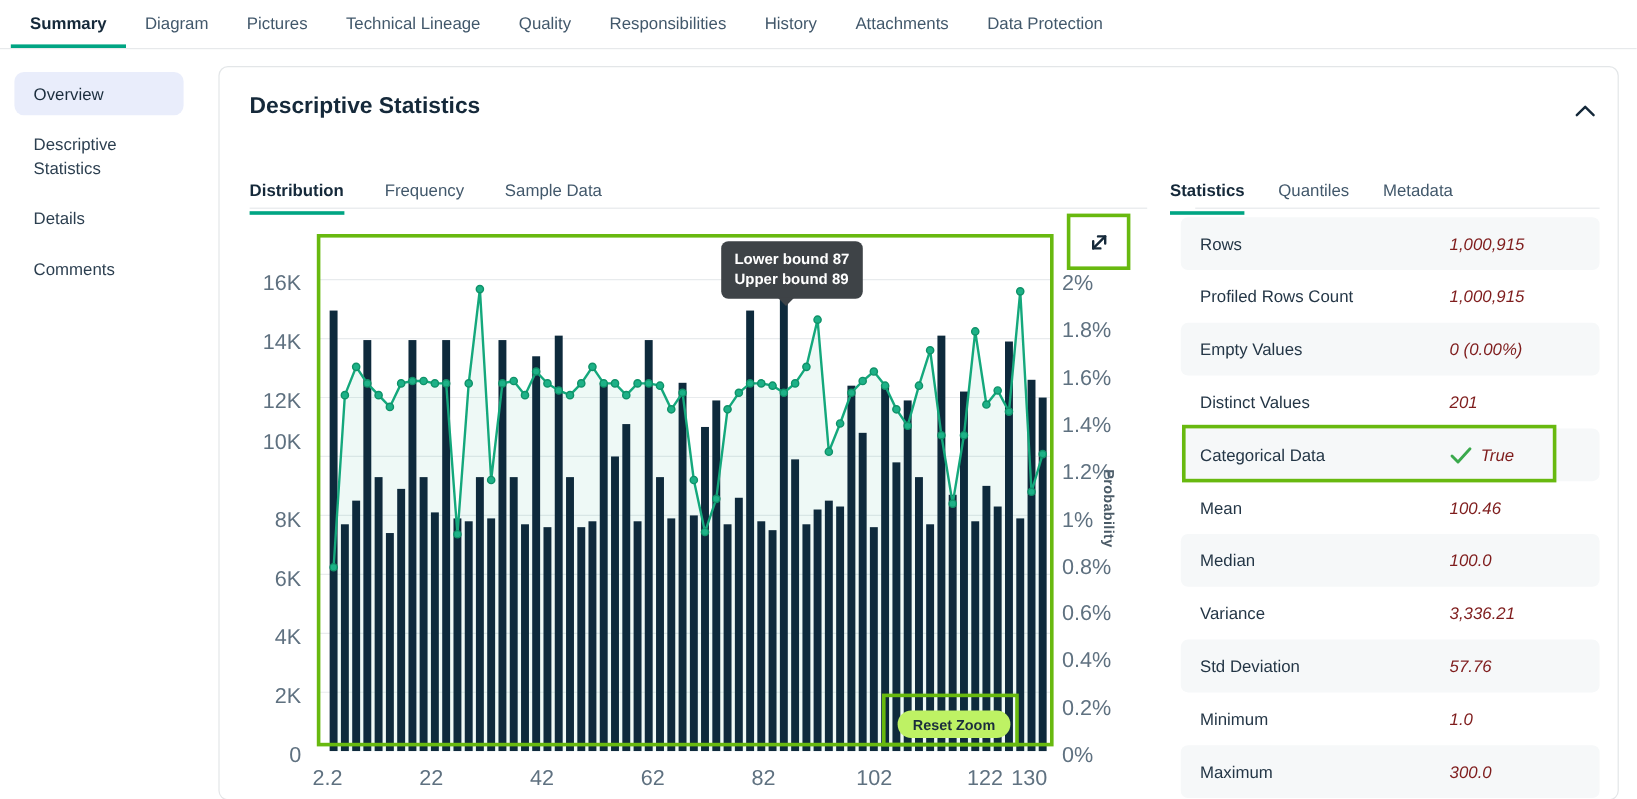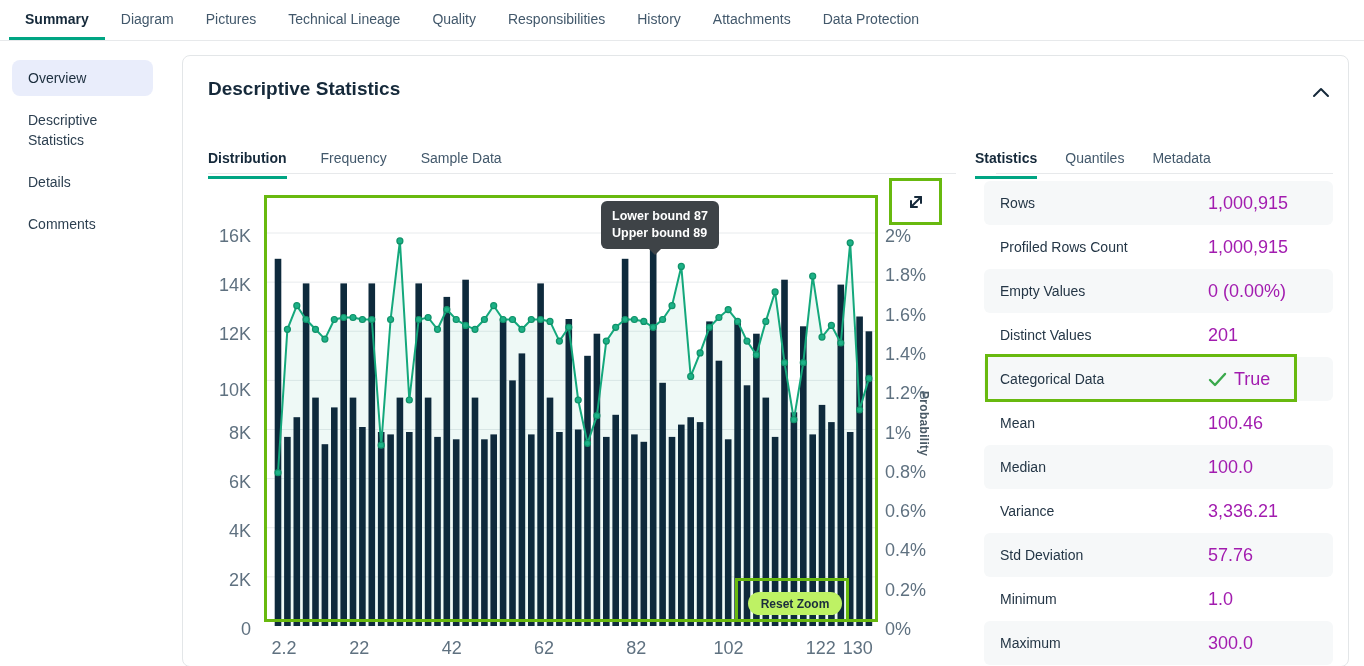--- a/index.html
+++ b/index.html
@@ -42,21 +42,21 @@
   .tooltip:after { content:""; position:absolute; left:47px; bottom:-6px; border-left:7px solid transparent; border-right:7px solid transparent; border-top:7px solid #3e4347; }
 
   .resetzoom-highlight { position:absolute; left:552px; top:522px; width:114px; height:44px; border:3px solid #68b90f; z-index:4; }
   .resetzoom-btn { position:absolute; left:10px; top:11px; width:94px; height:23px; background:#bef264; border-radius:12px; font-size:12px; font-weight:700; color:#1b2d3d; display:flex; align-items:center; justify-content:center; cursor:pointer; }
 
   
   .stats-table { position:absolute; left:801px; top:125px; width:349px; }
   .stat-row { position:absolute; left:0; width:349px; height:44px; display:flex; align-items:center; border-radius:6px; }
   .stat-row.shaded { background:#f6f8f9; }
   .stat-label { padding-left:16px; font-size:14px; color:#243646; width:224px; }
-  .stat-value { font-size:18px; color:#a21caf; display:flex; align-items:center; gap:7px; }
+  .stat-value { font-size:14px; color:#7f1d1d; display:flex; align-items:center; gap:7px;font-style:italic; }
   .cat-highlight { position:absolute; left:802px; top:298px; width:312px; height:48px; border:3px solid #68b90f; z-index:4; pointer-events:none; }
 </style>
 </head>
 <body>
 
 <div class="topnav" id="topnav">
     <div class="tab active">Summary</div>
     <div class="tab">Diagram</div>
     <div class="tab">Pictures</div>
     <div class="tab">Technical Lineage</div>
@@ -328,36 +328,36 @@
         </div>
       </div>
     </div>
   <div class="cat-highlight"></div>
 <div id="axisLabels">
       <div class="axis-label yleft" style="left: 28px; top: 563px;">0</div>
       <div class="axis-label yleft" style="left: 28px; top: 513.875px;">2K</div>
       <div class="axis-label yleft" style="left: 28px; top: 464.75px;">4K</div>
       <div class="axis-label yleft" style="left: 28px; top: 415.625px;">6K</div>
       <div class="axis-label yleft" style="left: 28px; top: 366.5px;">8K</div>
-      <div class="axis-label yleft" style="left: 28px; top: 324px;">10K</div>
+      <div class="axis-label yleft" style="left: 28px; top: 302px;">10K</div>
       <div class="axis-label yleft" style="left: 28px; top: 268.25px;">12K</div>
       <div class="axis-label yleft" style="left: 28px; top: 219.125px;">14K</div>
       <div class="axis-label yleft" style="left: 28px; top: 170px;">16K</div>
       <div class="axis-label yright" style="left: 702px; top: 563px;">0%</div>
       <div class="axis-label yright" style="left: 702px; top: 523.7px;">0.2%</div>
       <div class="axis-label yright" style="left: 702px; top: 484.4px;">0.4%</div>
       <div class="axis-label yright" style="left: 702px; top: 445.1px;">0.6%</div>
       <div class="axis-label yright" style="left: 702px; top: 405.8px;">0.8%</div>
       <div class="axis-label yright" style="left: 702px; top: 366.5px;">1%</div>
       <div class="axis-label yright" style="left: 702px; top: 327.2px;">1.2%</div>
       <div class="axis-label yright" style="left: 702px; top: 287.9px;">1.4%</div>
       <div class="axis-label yright" style="left: 702px; top: 248.6px;">1.6%</div>
       <div class="axis-label yright" style="left: 702px; top: 209.3px;">1.8%</div>
       <div class="axis-label yright" style="left: 702px; top: 170px;">2%</div>
-      <div class="axis-label xlab" style="left: 81px; top: 582px;">2.2</div>
+      <div class="axis-label xlab" style="left: 70px; top: 582px;">2.2</div>
       <div class="axis-label xlab" style="left: 156.377px; top: 582px;">22</div>
       <div class="axis-label xlab" style="left: 248.677px; top: 582px;">42</div>
       <div class="axis-label xlab" style="left: 340.977px; top: 582px;">62</div>
       <div class="axis-label xlab" style="left: 433.277px; top: 582px;">82</div>
       <div class="axis-label xlab" style="left: 525.577px; top: 582px;">102</div>
       <div class="axis-label xlab" style="left: 617.877px; top: 582px;">122</div>
       <div class="axis-label xlab" style="left: 654.797px; top: 582px;">130</div>
     </div>
   </div>
 

